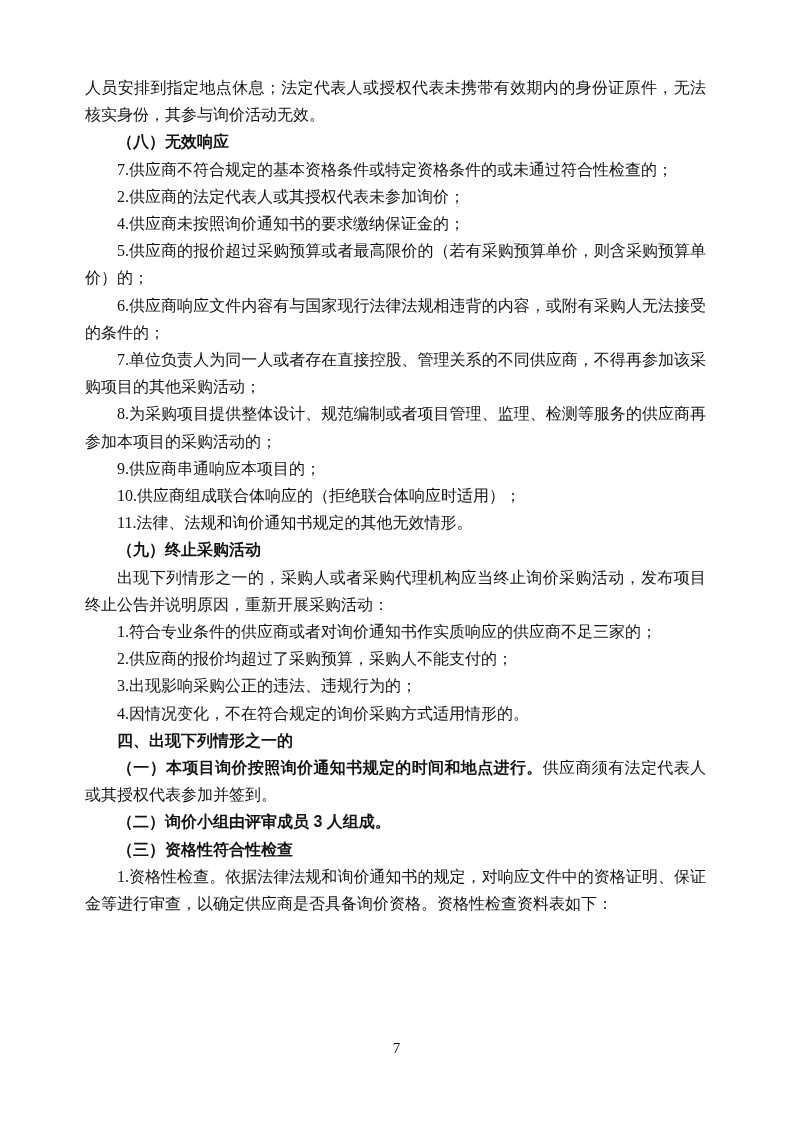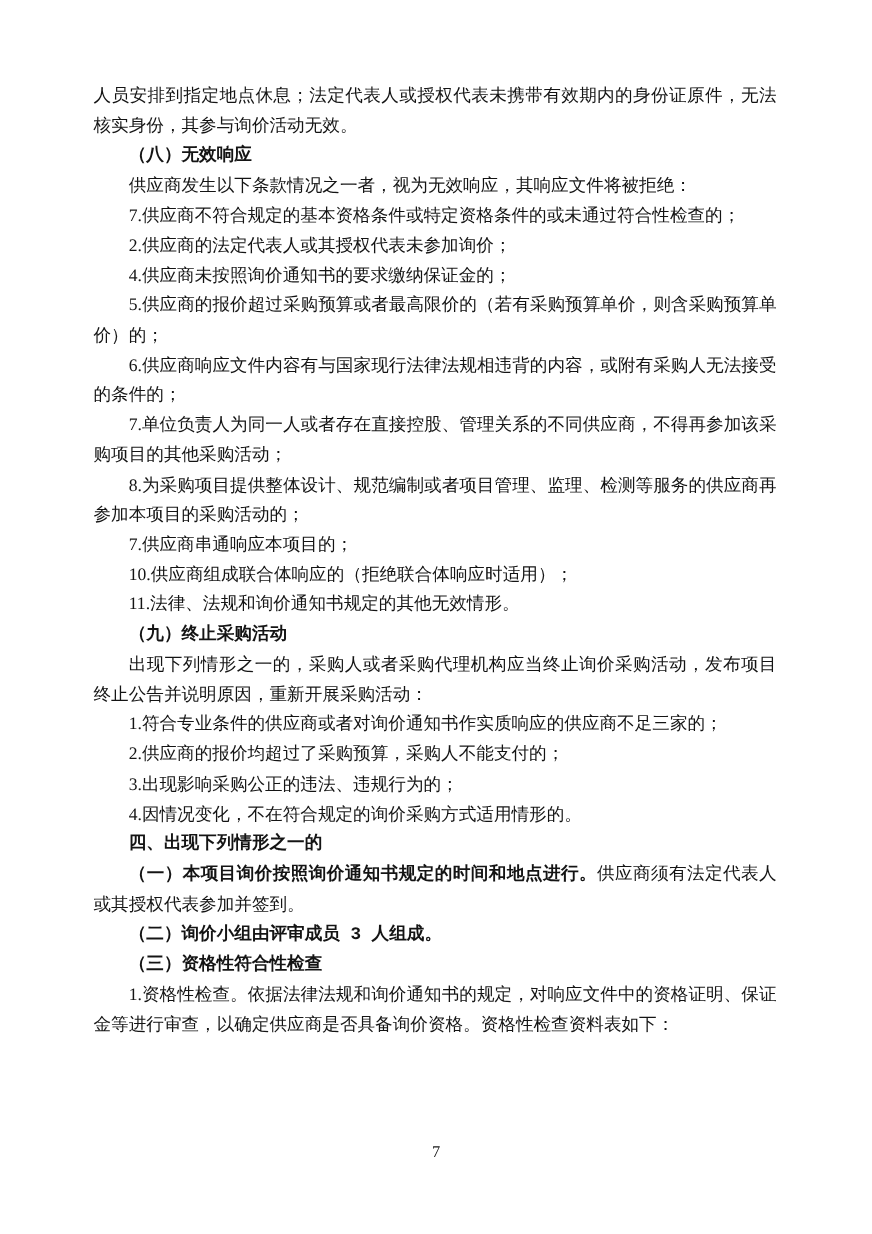--- a/index.html
+++ b/index.html
@@ -27,21 +27,21 @@
     font-family: "Liberation Serif", "DejaVu Serif", serif;
     font-size: 16px;
     line-height: 27.2px;
     color: #141414;
     text-align: justify;
   }
   .ind {
     text-indent: 2em;
   }
   p.hd, .hd-lead {
-    font-family: Liberation Mono, monospace;
+    font-family: Liberation Sans, sans-serif;
     font-weight: 700;
   }
   .footer {
     position: absolute;
     top: 1038px;
     left: 0;
     width: 793px;
     text-align: center;
     font-family: "Liberation Serif", "DejaVu Serif", serif;
     font-size: 15px;
@@ -49,29 +49,28 @@
     color: #141414;
   }
 </style>
 </head>
 <body>
 
 <div class="page">
   <div class="doc">
     <p class="body">人员安排到指定地点休息；法定代表人或授权代表未携带有效期内的身份证原件，无法核实身份，其参与询价活动无效。</p>
     <p class="hd ind">（八）无效响应</p>
-    <p class="ind">供应商发生以下条款情况之一者，视为无效响应，其响应文件将被拒绝：</p>
     <p class="ind">7.供应商不符合规定的基本资格条件或特定资格条件的或未通过符合性检查的；</p>
     <p class="ind">2.供应商的法定代表人或其授权代表未参加询价；</p>
     <p class="ind">4.供应商未按照询价通知书的要求缴纳保证金的；</p>
     <p class="ind">5.供应商的报价超过采购预算或者最高限价的（若有采购预算单价，则含采购预算单价）的；</p>
     <p class="ind">6.供应商响应文件内容有与国家现行法律法规相违背的内容，或附有采购人无法接受的条件的；</p>
     <p class="ind">7.单位负责人为同一人或者存在直接控股、管理关系的不同供应商，不得再参加该采购项目的其他采购活动；</p>
     <p class="ind">8.为采购项目提供整体设计、规范编制或者项目管理、监理、检测等服务的供应商再参加本项目的采购活动的；</p>
-    <p class="ind">7.供应商串通响应本项目的；</p>
+    <p class="ind">9.供应商串通响应本项目的；</p>
     <p class="ind">10.供应商组成联合体响应的（拒绝联合体响应时适用）；</p>
     <p class="ind">11.法律、法规和询价通知书规定的其他无效情形。</p>
     <p class="hd ind">（九）终止采购活动</p>
     <p class="ind">出现下列情形之一的，采购人或者采购代理机构应当终止询价采购活动，发布项目终止公告并说明原因，重新开展采购活动：</p>
     <p class="ind">1.符合专业条件的供应商或者对询价通知书作实质响应的供应商不足三家的；</p>
     <p class="ind">2.供应商的报价均超过了采购预算，采购人不能支付的；</p>
     <p class="ind">3.出现影响采购公正的违法、违规行为的；</p>
     <p class="ind">4.因情况变化，不在符合规定的询价采购方式适用情形的。</p>
     <p class="hd ind">四、出现下列情形之一的</p>
     <p class="ind"><span class="hd-lead">（一）本项目询价按照询价通知书规定的时间和地点进行。</span><span>供应商须有法定代表人或其授权代表参加并签到。</span></p>

